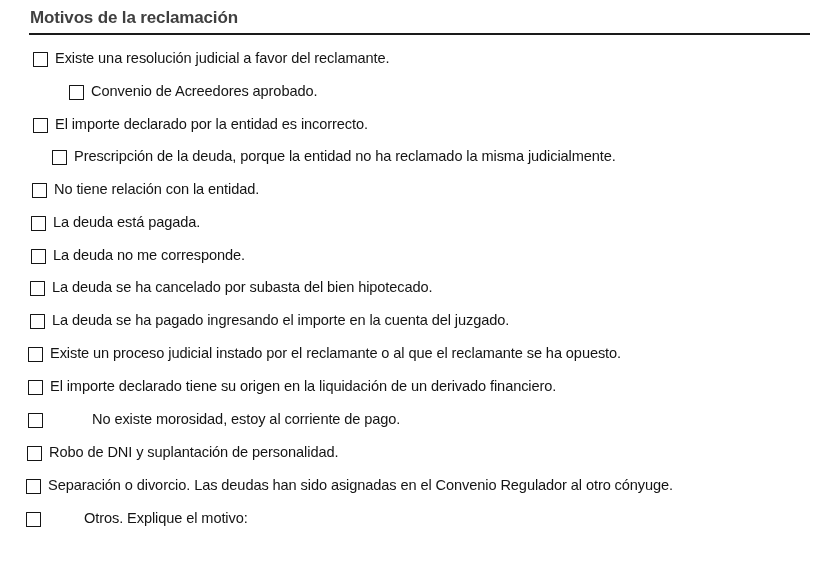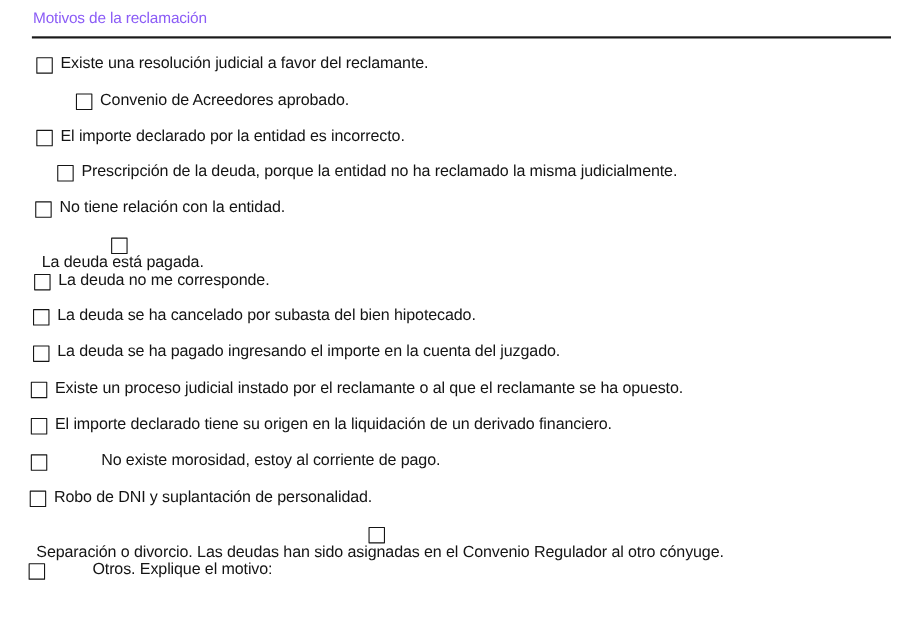--- a/index.html
+++ b/index.html
@@ -23,24 +23,24 @@
     width: 824px;
     height: 570px;
     background: #ffffff;
   }
 
   
   .section-header {
     position: absolute;
     left: 30px;
     top: 8px;
-    font-size: 14px;
-    font-weight: normal;
+    font-size: 17px;
+    font-weight: bold;
     letter-spacing: -0.15px;
-    color: #8b5cf6;
+    color: #404040;
     white-space: nowrap;
   }
 
   .section-rule {
     position: absolute;
     left: 29px;
     top: 33px;
     width: 781px;
     height: 1.5px;
     background: #1a1a1a;
@@ -104,21 +104,21 @@
         <span class="option-label">El importe declarado por la entidad es incorrecto.</span>
       </div>
       <div class="option-row" style="top: 104px; left: 32px; margin-left: 20px;">
         <span class="checkbox" role="checkbox" aria-checked="false"></span>
         <span class="option-label">Prescripción de la deuda, porque la entidad no ha reclamado la misma judicialmente.</span>
       </div>
       <div class="option-row" style="top: 137px; left: 32px;">
         <span class="checkbox" role="checkbox" aria-checked="false"></span>
         <span class="option-label">No tiene relación con la entidad.</span>
       </div>
-      <div class="option-row" style="top: 170px; left: 31px; flex-direction: column;">
+      <div class="option-row" style="top: 170px; left: 31px;">
         <span class="checkbox" role="checkbox" aria-checked="false"></span>
         <span class="option-label">La deuda está pagada.</span>
       </div>
       <div class="option-row" style="top: 203px; left: 31px;">
         <span class="checkbox" role="checkbox" aria-checked="false"></span>
         <span class="option-label">La deuda no me corresponde.</span>
       </div>
       <div class="option-row" style="top: 235px; left: 30px;">
         <span class="checkbox" role="checkbox" aria-checked="false"></span>
         <span class="option-label">La deuda se ha cancelado por subasta del bien hipotecado.</span>
@@ -136,21 +136,21 @@
         <span class="option-label">El importe declarado tiene su origen en la liquidación de un derivado financiero.</span>
       </div>
       <div class="option-row" style="top: 367px; left: 28px; gap: 42px;">
         <span class="checkbox" role="checkbox" aria-checked="false"></span>
         <span class="option-label">No existe morosidad, estoy al corriente de pago.</span>
       </div>
       <div class="option-row" style="top: 400px; left: 27px;">
         <span class="checkbox" role="checkbox" aria-checked="false"></span>
         <span class="option-label">Robo de DNI y suplantación de personalidad.</span>
       </div>
-      <div class="option-row" style="top: 433px; left: 26px; flex-direction: column;">
+      <div class="option-row" style="top: 433px; left: 26px;">
         <span class="checkbox" role="checkbox" aria-checked="false"></span>
         <span class="option-label">Separación o divorcio. Las deudas han sido asignadas en el Convenio Regulador al otro cónyuge.</span>
       </div>
       <div class="option-row" style="top: 466px; left: 26px; gap: 36px;">
         <span class="checkbox" role="checkbox" aria-checked="false"></span>
         <span class="option-label">Otros. Explique el motivo:</span>
       </div>
     </div>
 
 </div>

